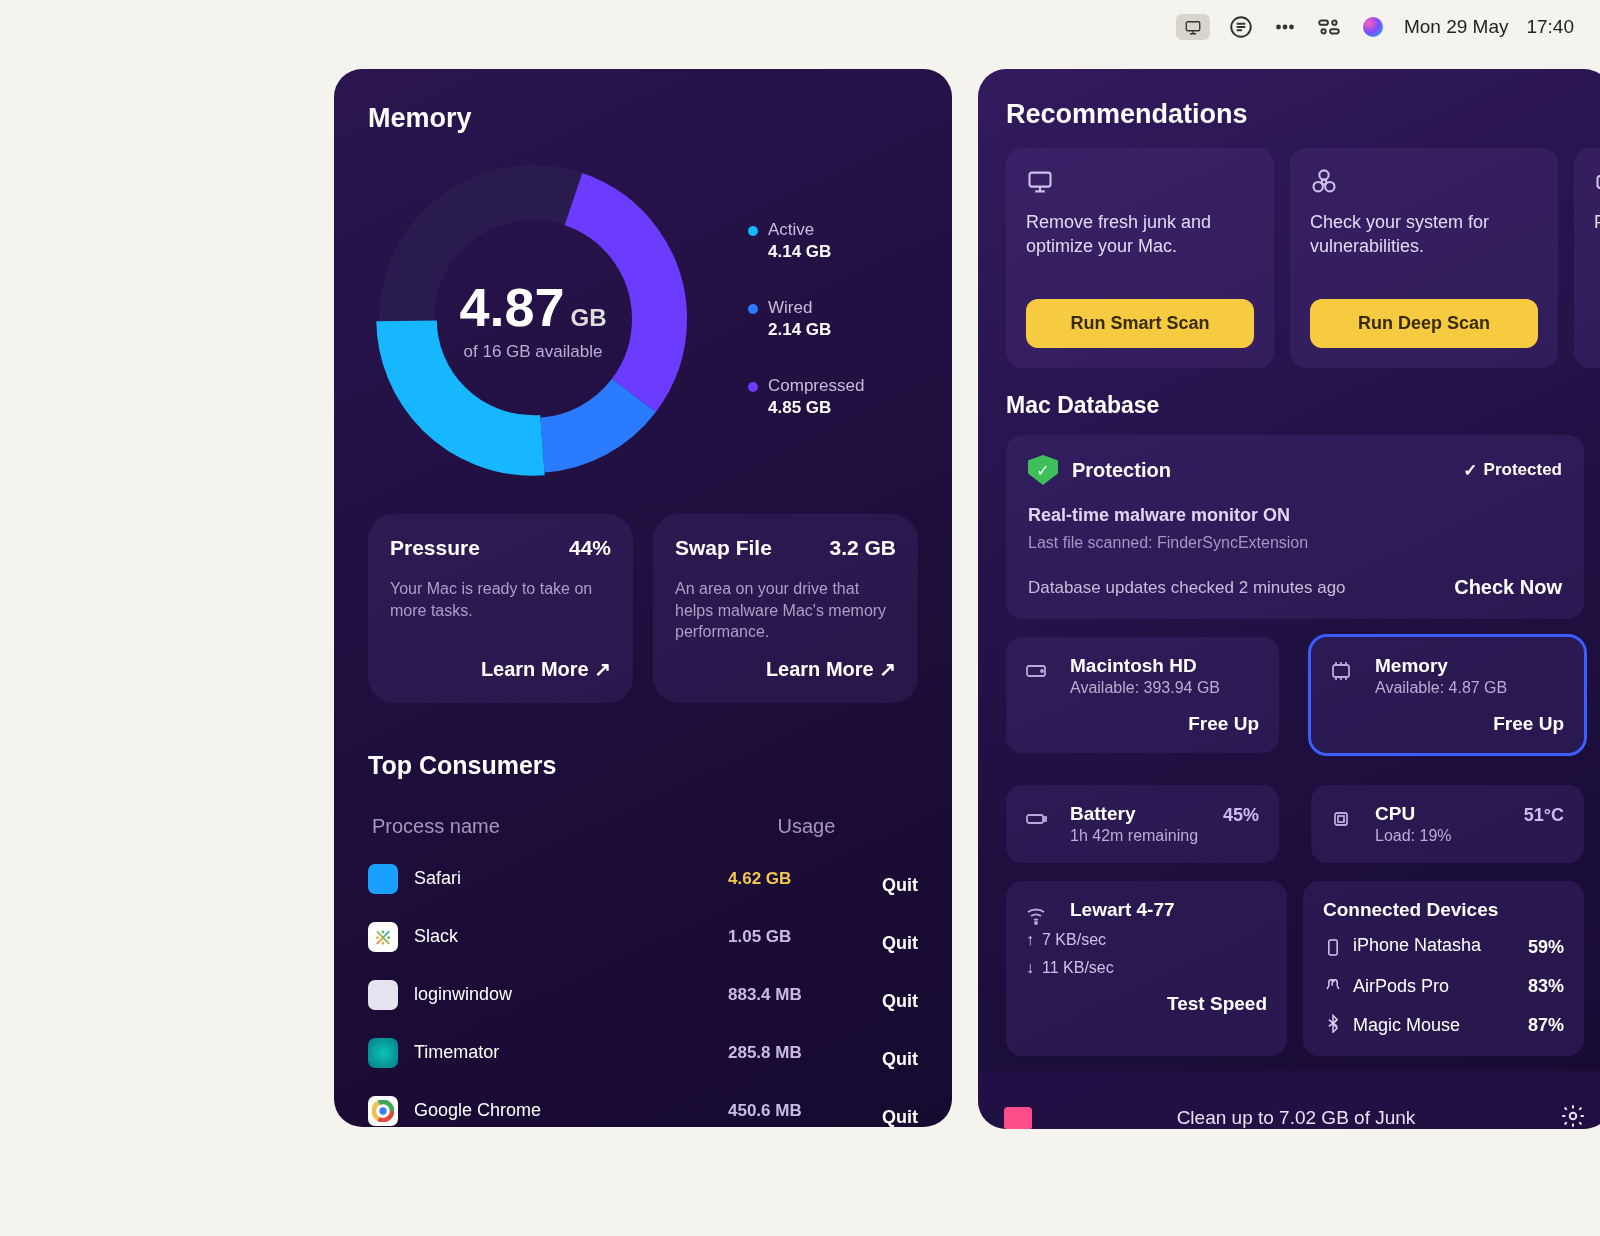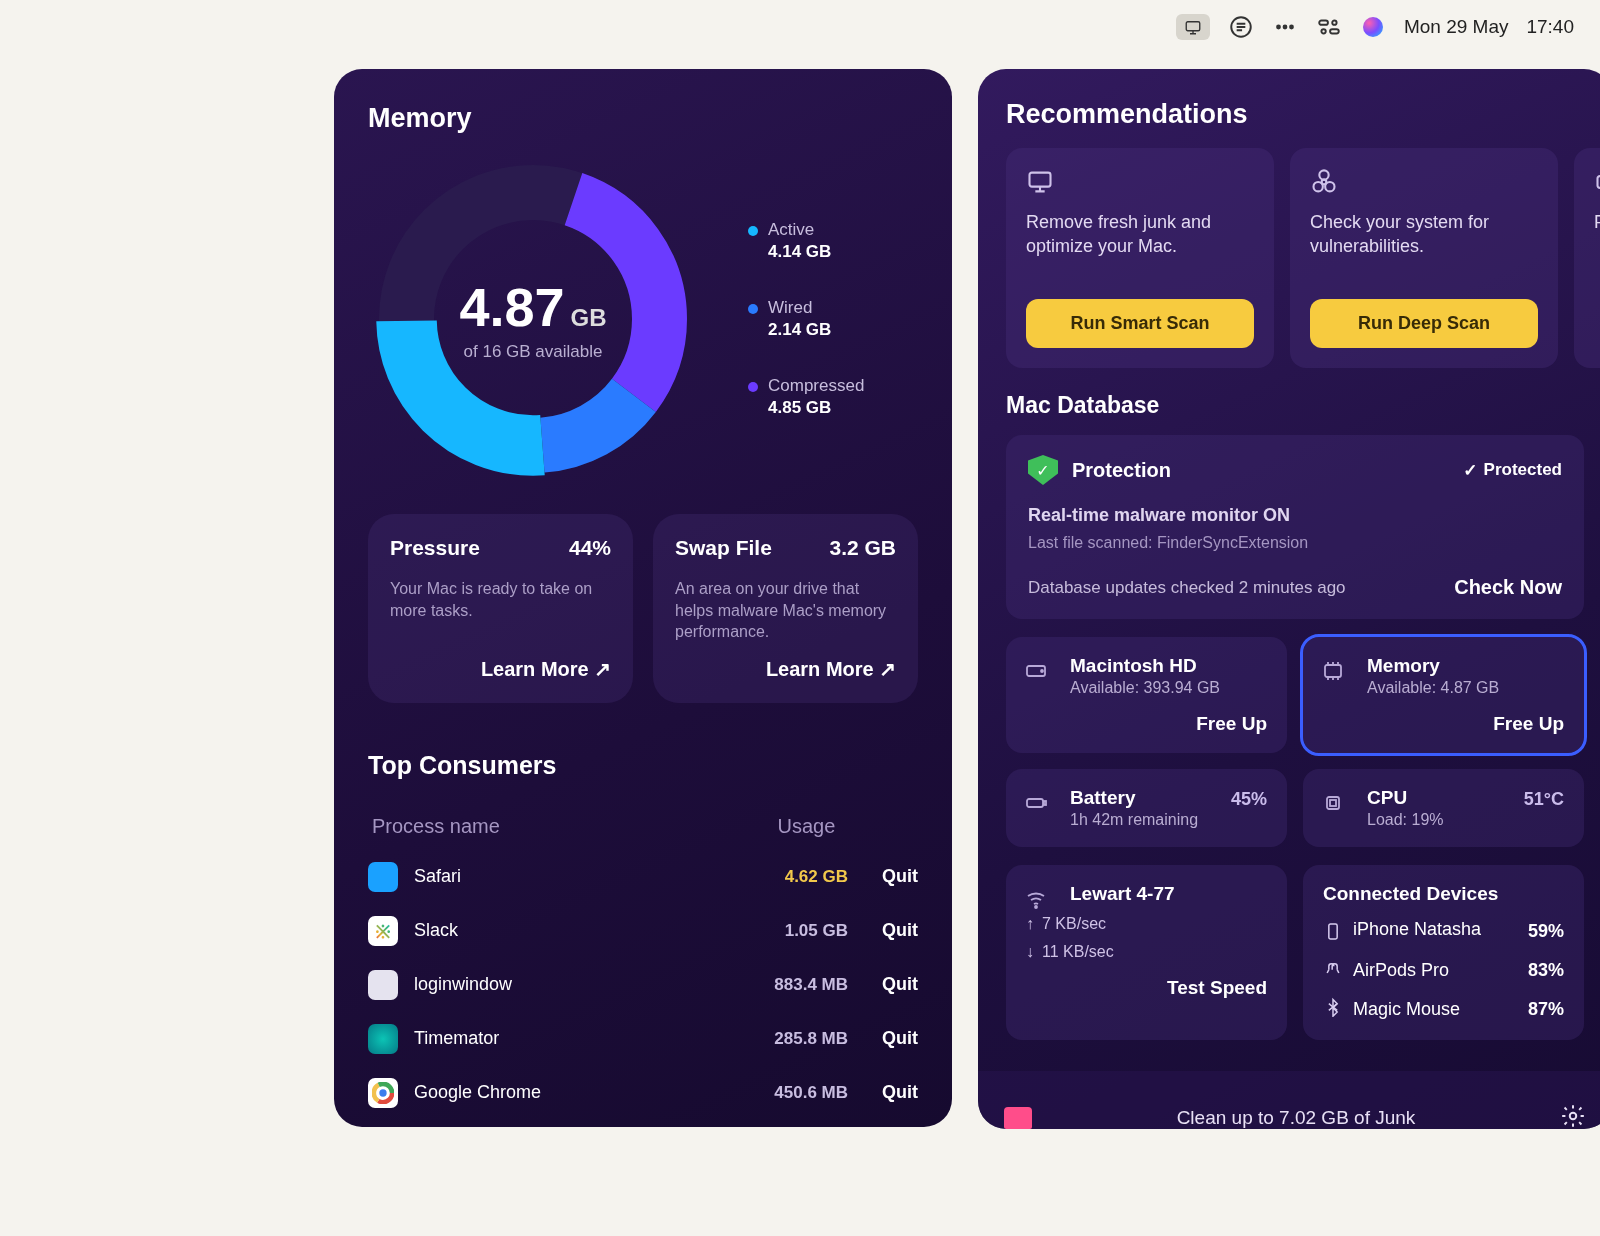--- a/index.html
+++ b/index.html
@@ -36,23 +36,23 @@
 .mcard .desc { font-size:16px; color:#ac9fc7; margin-top:18px; line-height:1.35; flex:1; }
 .mcard .learn { font-size:20px; font-weight:700; color:#fff; text-align:right; margin-top:14px; }
 
 .tophdr { font-size:25px; font-weight:700; color:#fff; margin-top:48px; }
 .thead { display:flex; color:#a596c2; font-size:20px; margin-top:35px; padding:0 4px;gap:8px; }
 .thead .c1 { width:62%; } .thead .c2 { width:22%; text-align:right; }
 
 .prow { display:flex; align-items:center; margin-top:24px; }
 .picon { width:30px; height:30px; border-radius:7px; margin-right:16px; flex-shrink:0; display:flex; align-items:center; justify-content:center; font-size:15px; }
 .pname { flex:1; font-size:18px; color:#fff; font-weight:500; }
-.pusage { width:120px; text-align:right; font-size:17px; color:#c8bde0; font-weight:600; }
+.pusage { width:120px; font-size:17px; color:#c8bde0; font-weight:600; }
 .pusage.warn { color:#f2c84b; }
-.pquit { width:70px; text-align:right; font-size:18px; color:#fff; font-weight:600; }
+.pquit { width:70px; text-align:right; font-size:18px; color:#fff; font-weight:600;margin-top:13px; }
 
 
 .rec-row { display:flex; gap:16px; margin-top:18px; }
 .rec-card { flex:0 0 268px; background: rgba(70,45,120,0.4); border-radius:16px; padding:20px; display:flex; flex-direction:column; min-height:220px; }
 .rec-card .ricon { width:28px; height:28px; color:#cfc2ea; margin-bottom:14px; }
 .rec-card .rtext { font-size:18px; color:#e3daf2; line-height:1.35; font-weight:500; flex:1; }
 .ybtn { background:#f7cb3f; color:#372b07; font-weight:700; font-size:18px; border:none; border-radius:12px; padding:14px; width:100%; cursor:pointer; }
 
 .ov-title { font-size:23px; font-weight:700; color:#fff; margin-top:24px; }
 
@@ -60,21 +60,21 @@
 .prot .pr-hd { display:flex; align-items:center; justify-content:space-between; }
 .shield { width:30px; height:30px; background:#3fbf5a; border-radius:5px 5px 8px 8px; display:flex; align-items:center; justify-content:center; color:#fff; margin-right:14px; clip-path: polygon(50% 0, 100% 18%, 100% 62%, 50% 100%, 0 62%, 0 18%);}
 .prot .pt { font-size:20px; font-weight:700; color:#fff; }
 .prot .status { font-size:17px; color:#fff; font-weight:600; display:flex; align-items:center; gap:6px; }
 .prot .line1 { font-size:18px; color:#e0d6f0; font-weight:600; margin-top:20px; }
 .prot .line2 { font-size:16px; color:#a596c2; margin-top:8px; }
 .prot .bot { display:flex; justify-content:space-between; align-items:center; margin-top:24px; }
 .prot .db { font-size:17px; color:#c6bbdb; }
 .prot .chk { font-size:20px; font-weight:700; color:#fff; }
 
-.grid2 { display:grid; grid-template-columns: 1fr 1fr; gap:16px; margin-top:18px; margin-right:28px; }
+.grid2 { display:grid; grid-template-columns: 1fr 1fr; gap:32px; margin-top:18px; margin-right:28px; }
 .tile { background: rgba(70,45,120,0.35); border-radius:16px; padding:18px 20px; position:relative; }
 .tile.selected { outline:3px solid #3b5eff; }
 .tile .ticon { width:24px; height:24px; color:#b8a9d8; position:absolute; left:18px; top:22px; }
 .tile .tcontent { padding-left:44px; }
 .tile .tt { font-size:19px; font-weight:700; color:#fff; }
 .tile .ts { font-size:16px; color:#b9add2; margin-top:2px; }
 .tile .action { text-align:right; font-size:19px; font-weight:700; color:#fff; margin-top:16px; }
 .tile .rightval { position:absolute; right:20px; top:20px; font-size:18px; color:#cabceb; font-weight:600; }
 
 .bottom-row { display:grid; grid-template-columns:1fr 1fr; gap:16px; margin-top:18px; margin-right:28px; }

